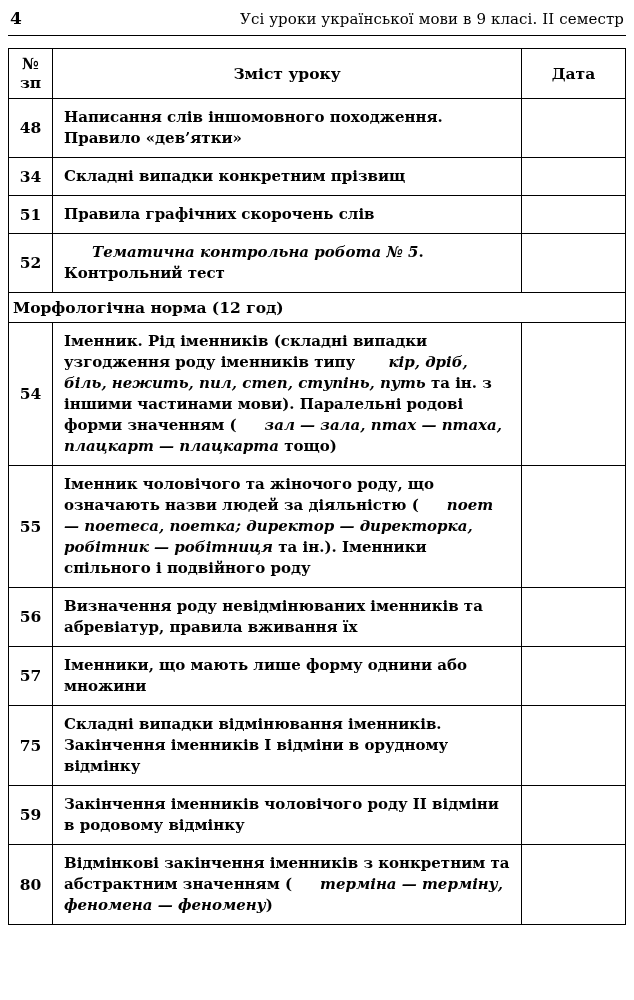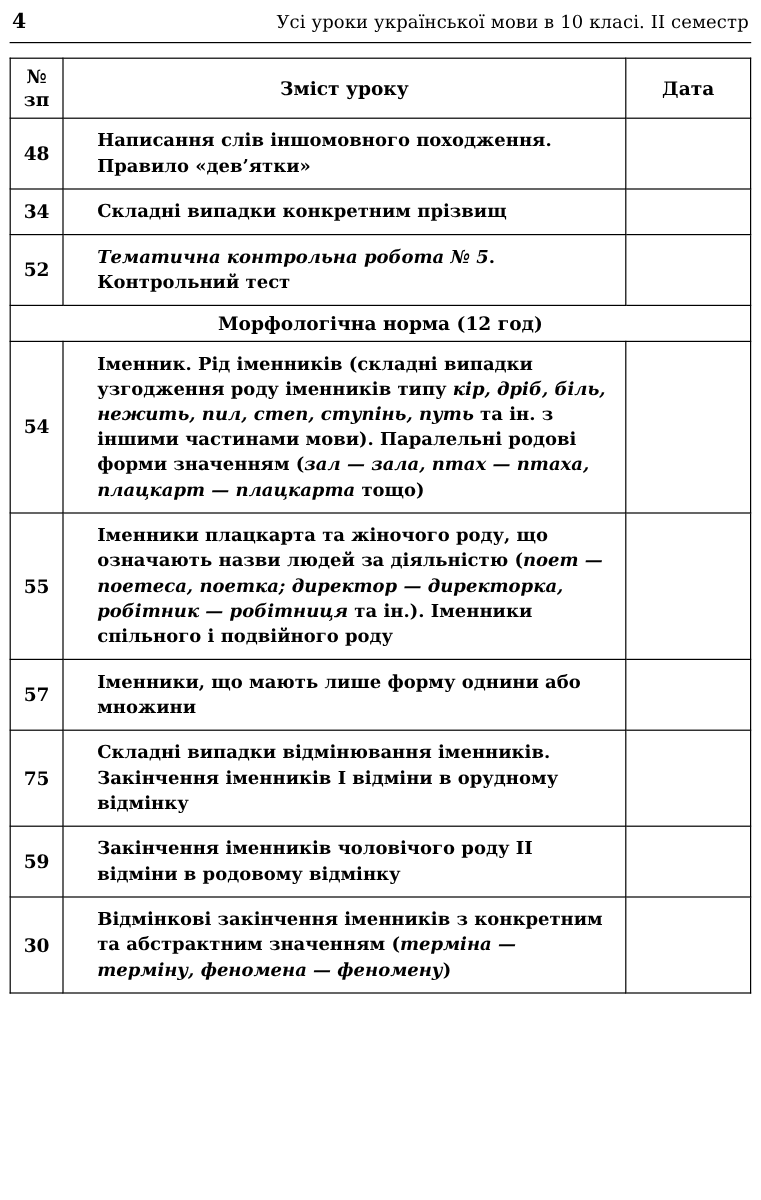--- a/index.html
+++ b/index.html
@@ -50,40 +50,40 @@
   }
   td.num-cell {
     text-align: center;
     font-weight: bold;
     font-size: 15.5px;
   }
   td.content-cell {
     font-weight: bold;
     font-size: 15px;
     line-height: 1.4;
-    padding: 8px 10px 8px 28px;
+    padding: 8px 10px 8px 11px;
     text-align: left;
   }
-  td.content-cell i { font-style: italic; }
+  td.content-cell i { font-style: italic; margin-left: 28px; }
   td.section-cell {
-    text-align: center;
+    text-align: left;
     font-weight: bold;
     font-size: 15.5px;
     padding: 5px 4px;
   }
   td.date-cell { background: #fff; }
 </style>
 </head>
 <body>
 
 <div class="page">
 
   <div class="running-head">
     <span class="page-num">4</span>
-    <span class="head-title">Усі уроки української мови в 10 класі. ІІ семестр</span>
+    <span class="head-title">Усі уроки української мови в 9 класі. ІІ семестр</span>
   </div>
 
   <table class="lessons">
     <colgroup>
       <col class="num-col">
       <col>
       <col class="date-col">
     </colgroup>
     <thead>
       <tr>
@@ -100,53 +100,63 @@
           <td class="num-cell">48</td>
           <td class="content-cell"><span>Написання слів іншомовного походження. Правило «дев’ятки»</span></td>
           <td class="date-cell">&nbsp;</td>
         </tr>
         <tr>
           <td class="num-cell">34</td>
           <td class="content-cell"><span>Складні випадки конкретним прізвищ</span></td>
           <td class="date-cell">&nbsp;</td>
         </tr>
         <tr>
+          <td class="num-cell">51</td>
+          <td class="content-cell"><span>Правила графічних скорочень слів</span></td>
+          <td class="date-cell">&nbsp;</td>
+        </tr>
+        <tr>
           <td class="num-cell">52</td>
           <td class="content-cell"><i>Тематична контрольна робота № 5</i><span>. Контрольний тест</span></td>
           <td class="date-cell">&nbsp;</td>
         </tr>
         <tr>
           <td colspan="3" class="section-cell">Морфологічна норма (12 год)</td>
         </tr>
         <tr>
           <td class="num-cell">54</td>
           <td class="content-cell"><span>Іменник. Рід іменників (складні випадки узгодження роду іменників типу </span><i>кір, дріб, біль, нежить, пил, степ, ступінь, путь</i><span> та ін. з іншими частинами мови). Паралельні родові форми значенням (</span><i>зал — зала, птах — птаха, плацкарт — плацкарта</i><span> тощо)</span></td>
           <td class="date-cell">&nbsp;</td>
         </tr>
         <tr>
           <td class="num-cell">55</td>
-          <td class="content-cell"><span>Іменники плацкарта та жіночого роду, що означають назви людей за діяльністю (</span><i>поет — поетеса, поетка; директор — директорка, робітник — робітниця</i><span> та ін.). Іменники спільного і подвійного роду</span></td>
+          <td class="content-cell"><span>Іменник чоловічого та жіночого роду, що означають назви людей за діяльністю (</span><i>поет — поетеса, поетка; директор — директорка, робітник — робітниця</i><span> та ін.). Іменники спільного і подвійного роду</span></td>
+          <td class="date-cell">&nbsp;</td>
+        </tr>
+        <tr>
+          <td class="num-cell">56</td>
+          <td class="content-cell"><span>Визначення роду невідмінюваних іменників та абревіатур, правила вживання їх</span></td>
           <td class="date-cell">&nbsp;</td>
         </tr>
         <tr>
           <td class="num-cell">57</td>
           <td class="content-cell"><span>Іменники, що мають лише форму однини або множини</span></td>
           <td class="date-cell">&nbsp;</td>
         </tr>
         <tr>
           <td class="num-cell">75</td>
           <td class="content-cell"><span>Складні випадки відмінювання іменників. Закінчення іменників І відміни в орудному відмінку</span></td>
           <td class="date-cell">&nbsp;</td>
         </tr>
         <tr>
           <td class="num-cell">59</td>
           <td class="content-cell"><span>Закінчення іменників чоловічого роду ІІ відміни в родовому відмінку</span></td>
           <td class="date-cell">&nbsp;</td>
         </tr>
         <tr>
-          <td class="num-cell">30</td>
+          <td class="num-cell">80</td>
           <td class="content-cell"><span>Відмінкові закінчення іменників з конкретним та абстрактним значенням (</span><i>терміна — терміну, феномена — феномену</i><span>)</span></td>
           <td class="date-cell">&nbsp;</td>
         </tr>
       </tbody>
   </table>
 
 </div>
 
 </body></html>

